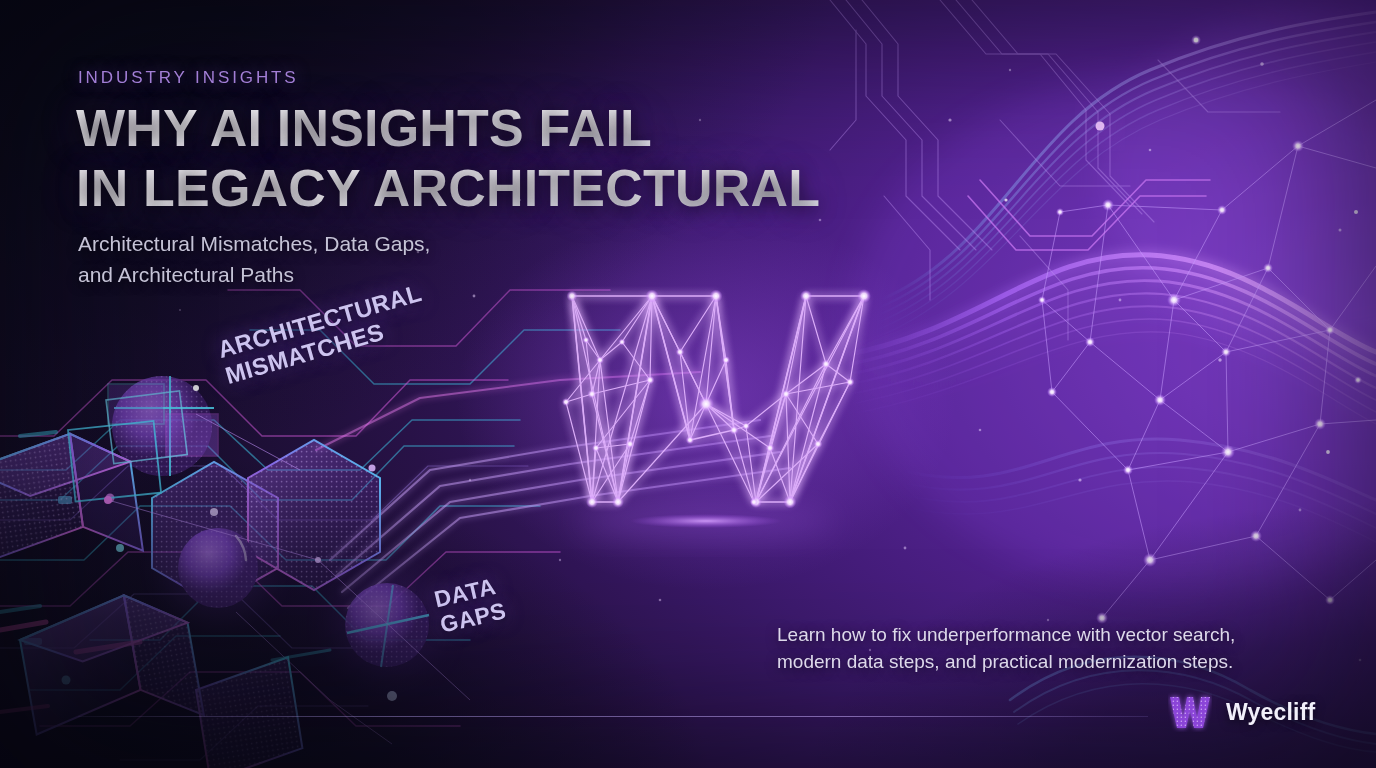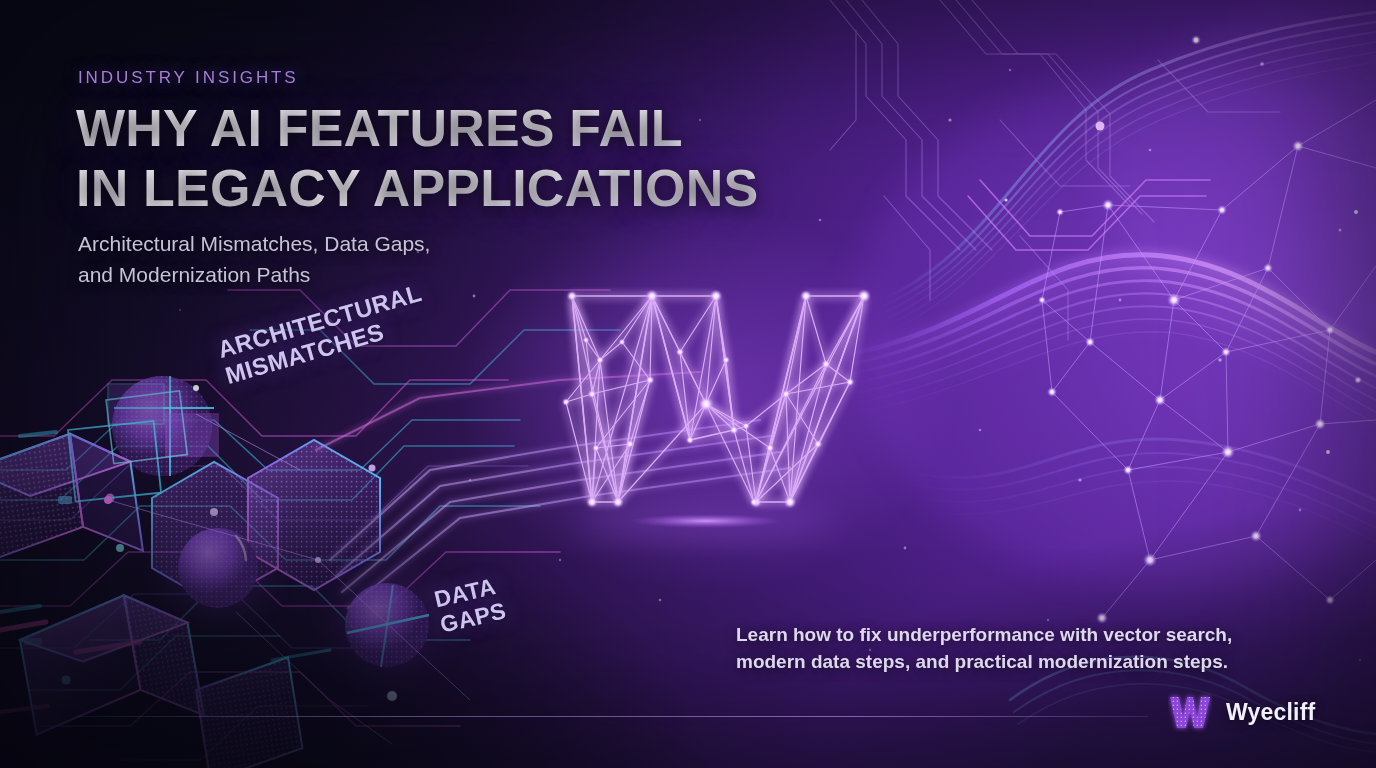--- a/index.html
+++ b/index.html
@@ -43,22 +43,22 @@
   }
   .headline .ln { display:block; background:linear-gradient(178deg,#ffffff 0%,#ffffff 52%,#d8d9e6 100%);
     -webkit-background-clip:text; background-clip:text; -webkit-text-fill-color:transparent; }
   .subhead {
     position:absolute; left:78px; top:228px; width:520px;
     font-size:21px; line-height:31px; font-weight:400;
     color:#c5c3d6; text-shadow:0 2px 12px rgba(0,0,0,.7);
   }
 
   .cta {
-    position:absolute; left:736px; top:621px; width:552px;
-    font-size:19px; line-height:27px; font-weight:700; text-align:left;
+    position:absolute; left:777px; top:621px; width:552px;
+    font-size:19px; line-height:27px; font-weight:400; text-align:left;
     color:#ddd9ea; text-shadow:0 2px 12px rgba(0,0,0,.65);
   }
 
   
   .floatlabel { position:absolute; font-weight:600; color:#cdc4ef;
     text-shadow:0 0 18px rgba(110,70,180,.75), 0 2px 6px rgba(0,0,0,.6);
     line-height:1.12; letter-spacing:.4px; }
   #lbl-arch { left:215px; top:338px; font-size:24px; transform:rotate(-16deg); transform-origin:left top; }
   #lbl-gaps { left:432px; top:588px; font-size:23px; transform:rotate(-13deg); transform-origin:left top; }
 
@@ -517,27 +517,27 @@
   </svg>
 
   <div class="vig-tl"></div>
   <div class="vig-bl"></div>
   <div class="vig-br"></div>
   <div class="vig-edge"></div>
 
   <div class="eyebrow">INDUSTRY INSIGHTS</div>
 
   <div class="headline">
-    <span class="ln">WHY AI FEATURES FAIL</span>
-    <span class="ln">IN LEGACY APPLICATIONS</span>
+    <span class="ln">WHY AI INSIGHTS FAIL</span>
+    <span class="ln">IN LEGACY ARCHITECTURAL</span>
   </div>
 
   <div class="subhead">
     <span>Architectural Mismatches, Data Gaps,</span><br>
-    <span>and Modernization Paths</span>
+    <span>and Architectural Paths</span>
   </div>
 
   <div class="floatlabel" id="lbl-arch">
     <span>ARCHITECTURAL</span><br>
     <span>MISMATCHES</span>
   </div>
 
   <div class="floatlabel" id="lbl-gaps">
     <span>DATA</span><br>
     <span>GAPS</span>

